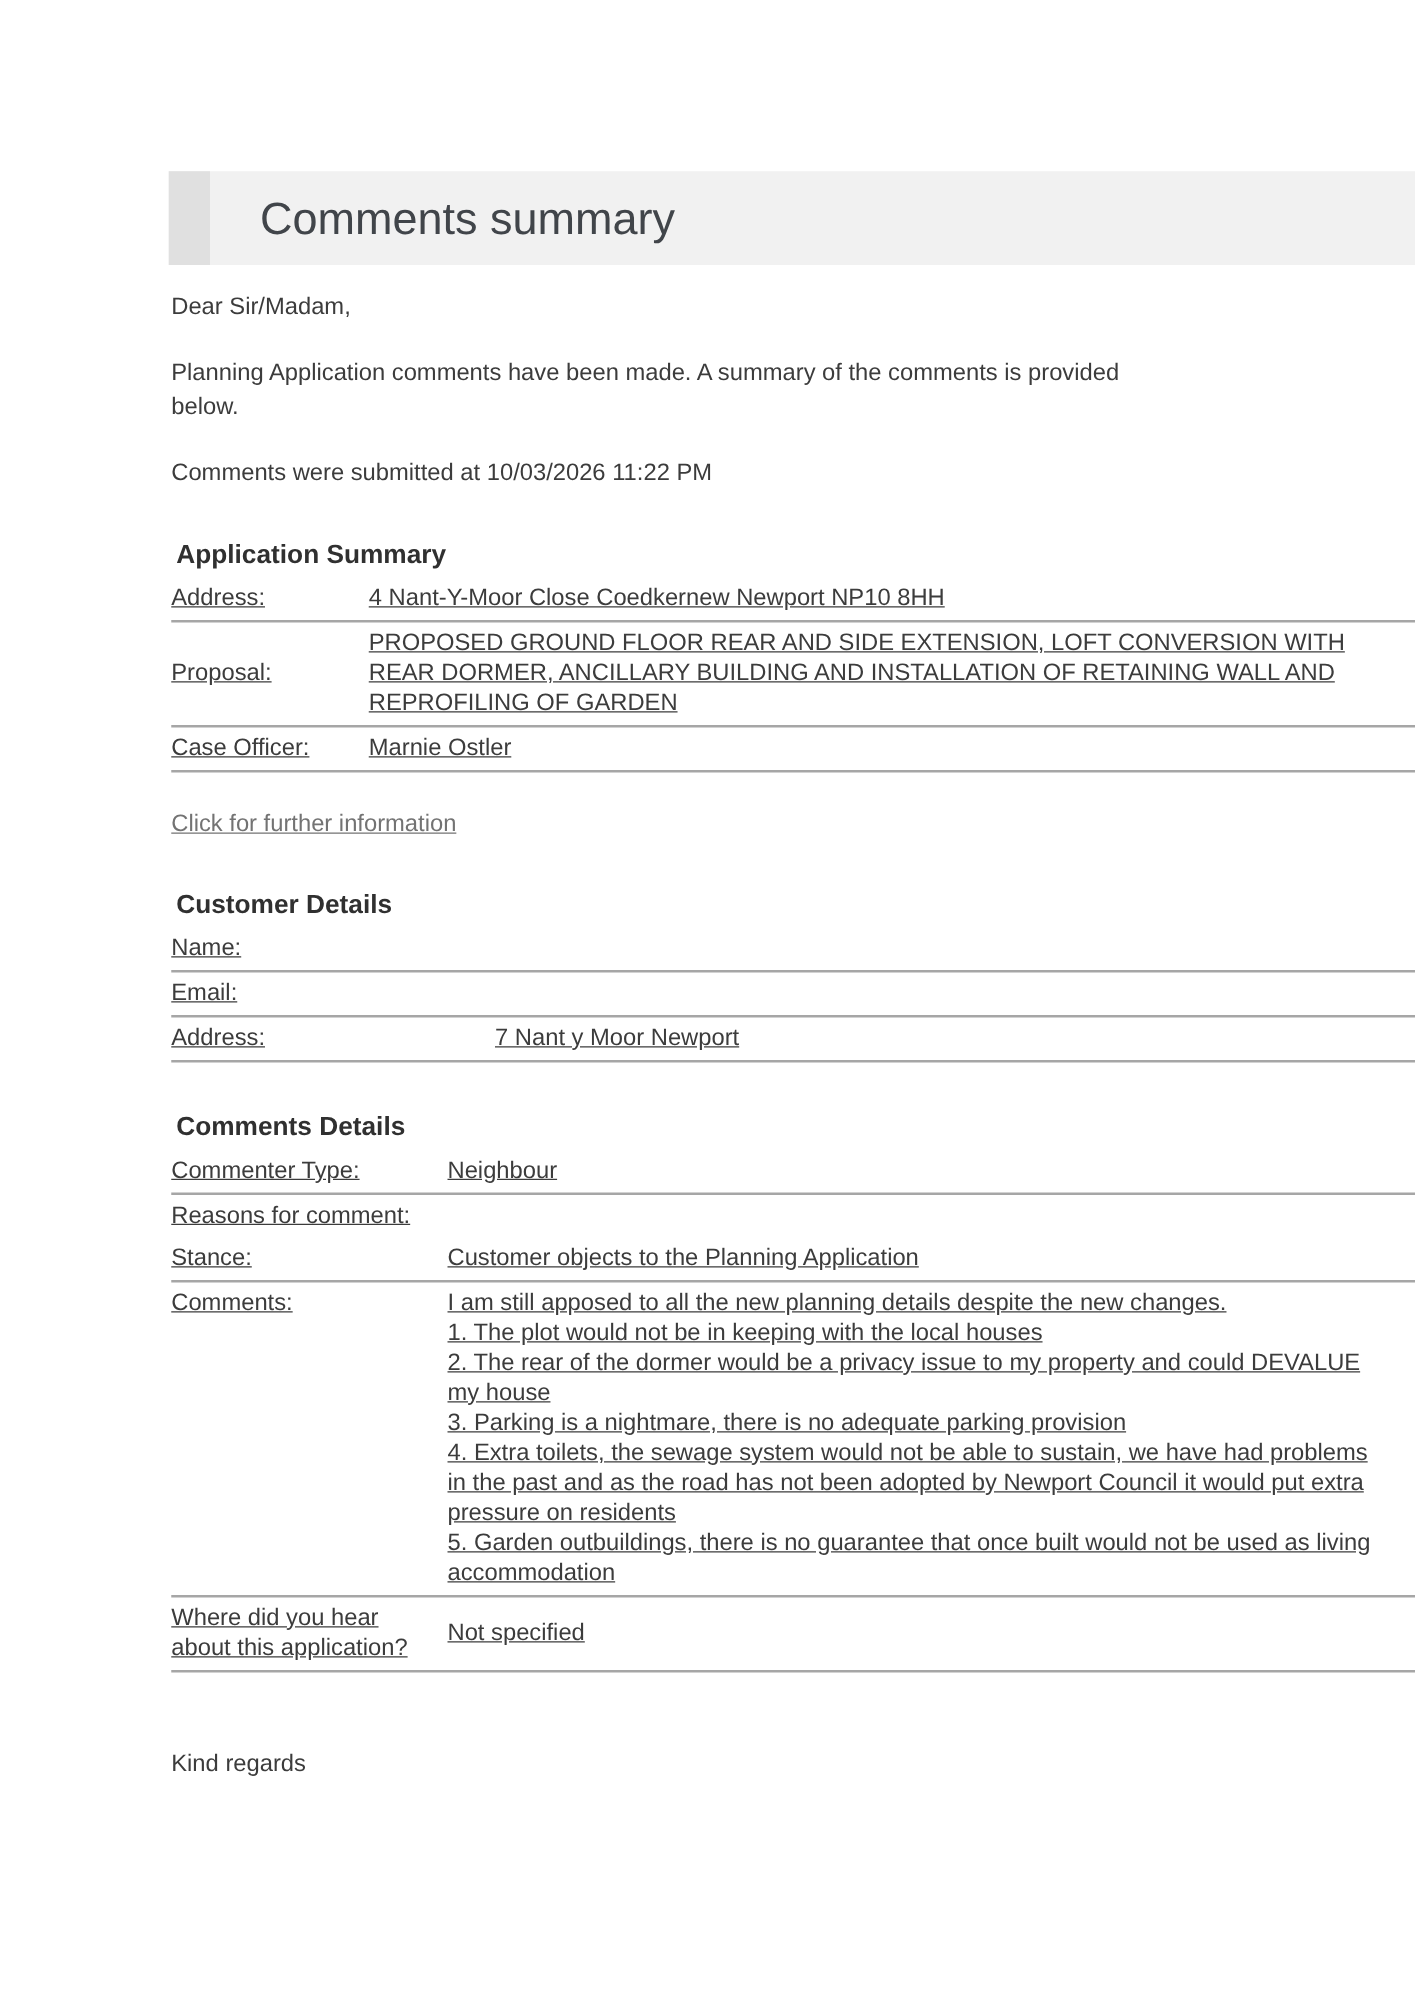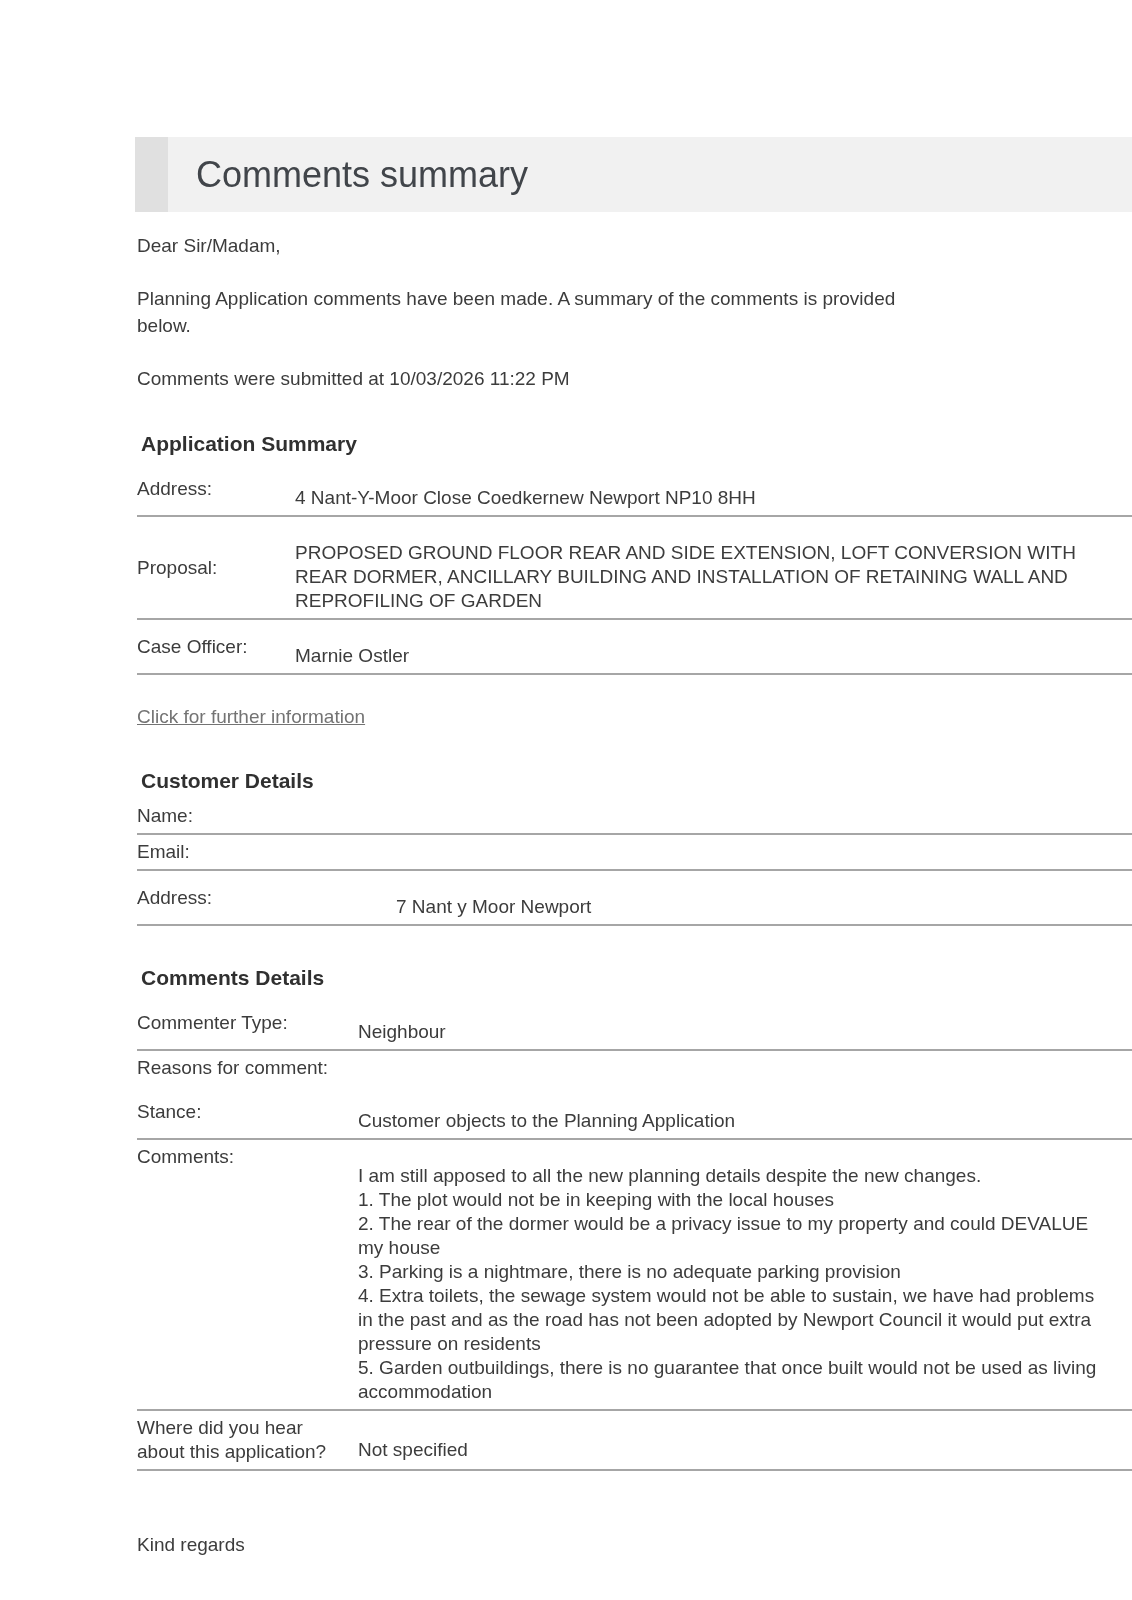--- a/index.html
+++ b/index.html
@@ -23,21 +23,21 @@
     background: #f1f1f1;
     display: flex;
     align-items: stretch;
   }
   .banner-square {
     width: 33px;
     background: #e0e0e0;
     flex: 0 0 auto;
   }
   .banner-title {
-    margin: 0;
+    margin: 12px;
     padding-left: 28px;
     align-self: center;
     font-size: 36px;
     font-weight: 400;
     color: #41454a;
     letter-spacing: 0px;
   }
   
   .content {
     margin-left: 137px;
@@ -57,20 +57,21 @@
   }
   .section-heading {
     margin: 40px 0 6px 4px;
     font-size: 21px;
     font-weight: 700;
     color: #303030;
   }
   
   .table {
     width: 995px;
+    text-decoration: underline;
   }
   .row {
     display: flex;
     align-items: center;
     padding: 5px 0;
     border-bottom: 2px solid #a6a6a6;
   }
   .row.no-border {
     border-bottom: none;
   }
@@ -83,21 +84,20 @@
     padding-right: 24px;
   }
   .app-table .label      { width: 158px; }
   .customer-table .label { width: 259px; }
   .comments-table .label { width: 221px; }
   .value {
     flex: 1 1 auto;
     box-sizing: border-box;
     padding-right: 30px;
     white-space: pre-line;
-    margin-top: 19px;
   }
   
   .further-link {
     display: inline-block;
     margin-top: 30px;
     font-size: 19px;
     color: #737373;
     text-decoration: underline;
     cursor: pointer;
   }

